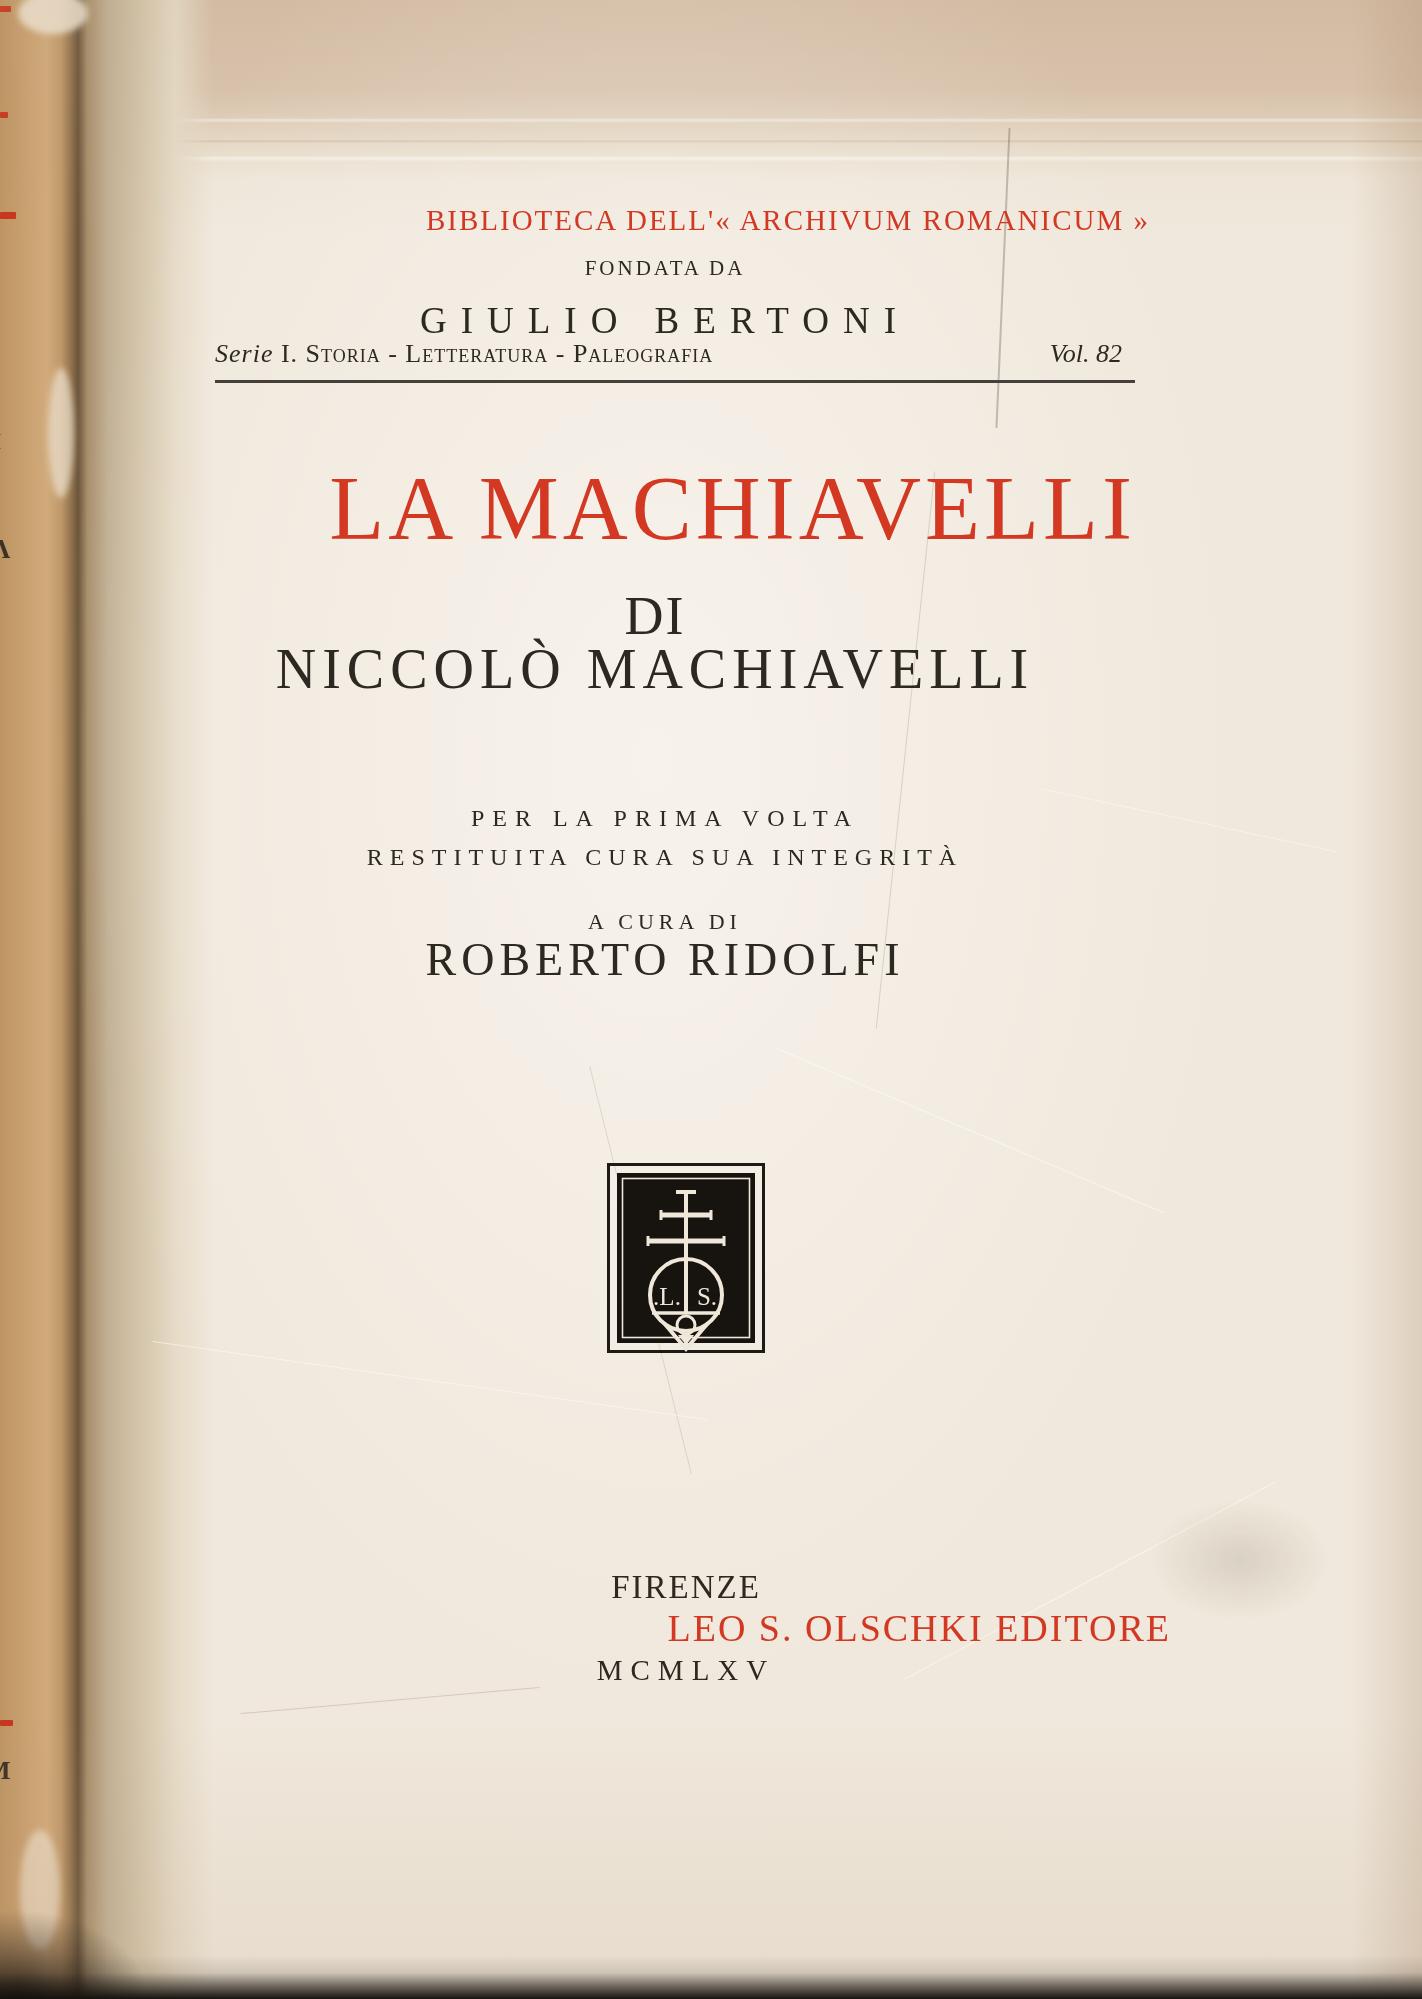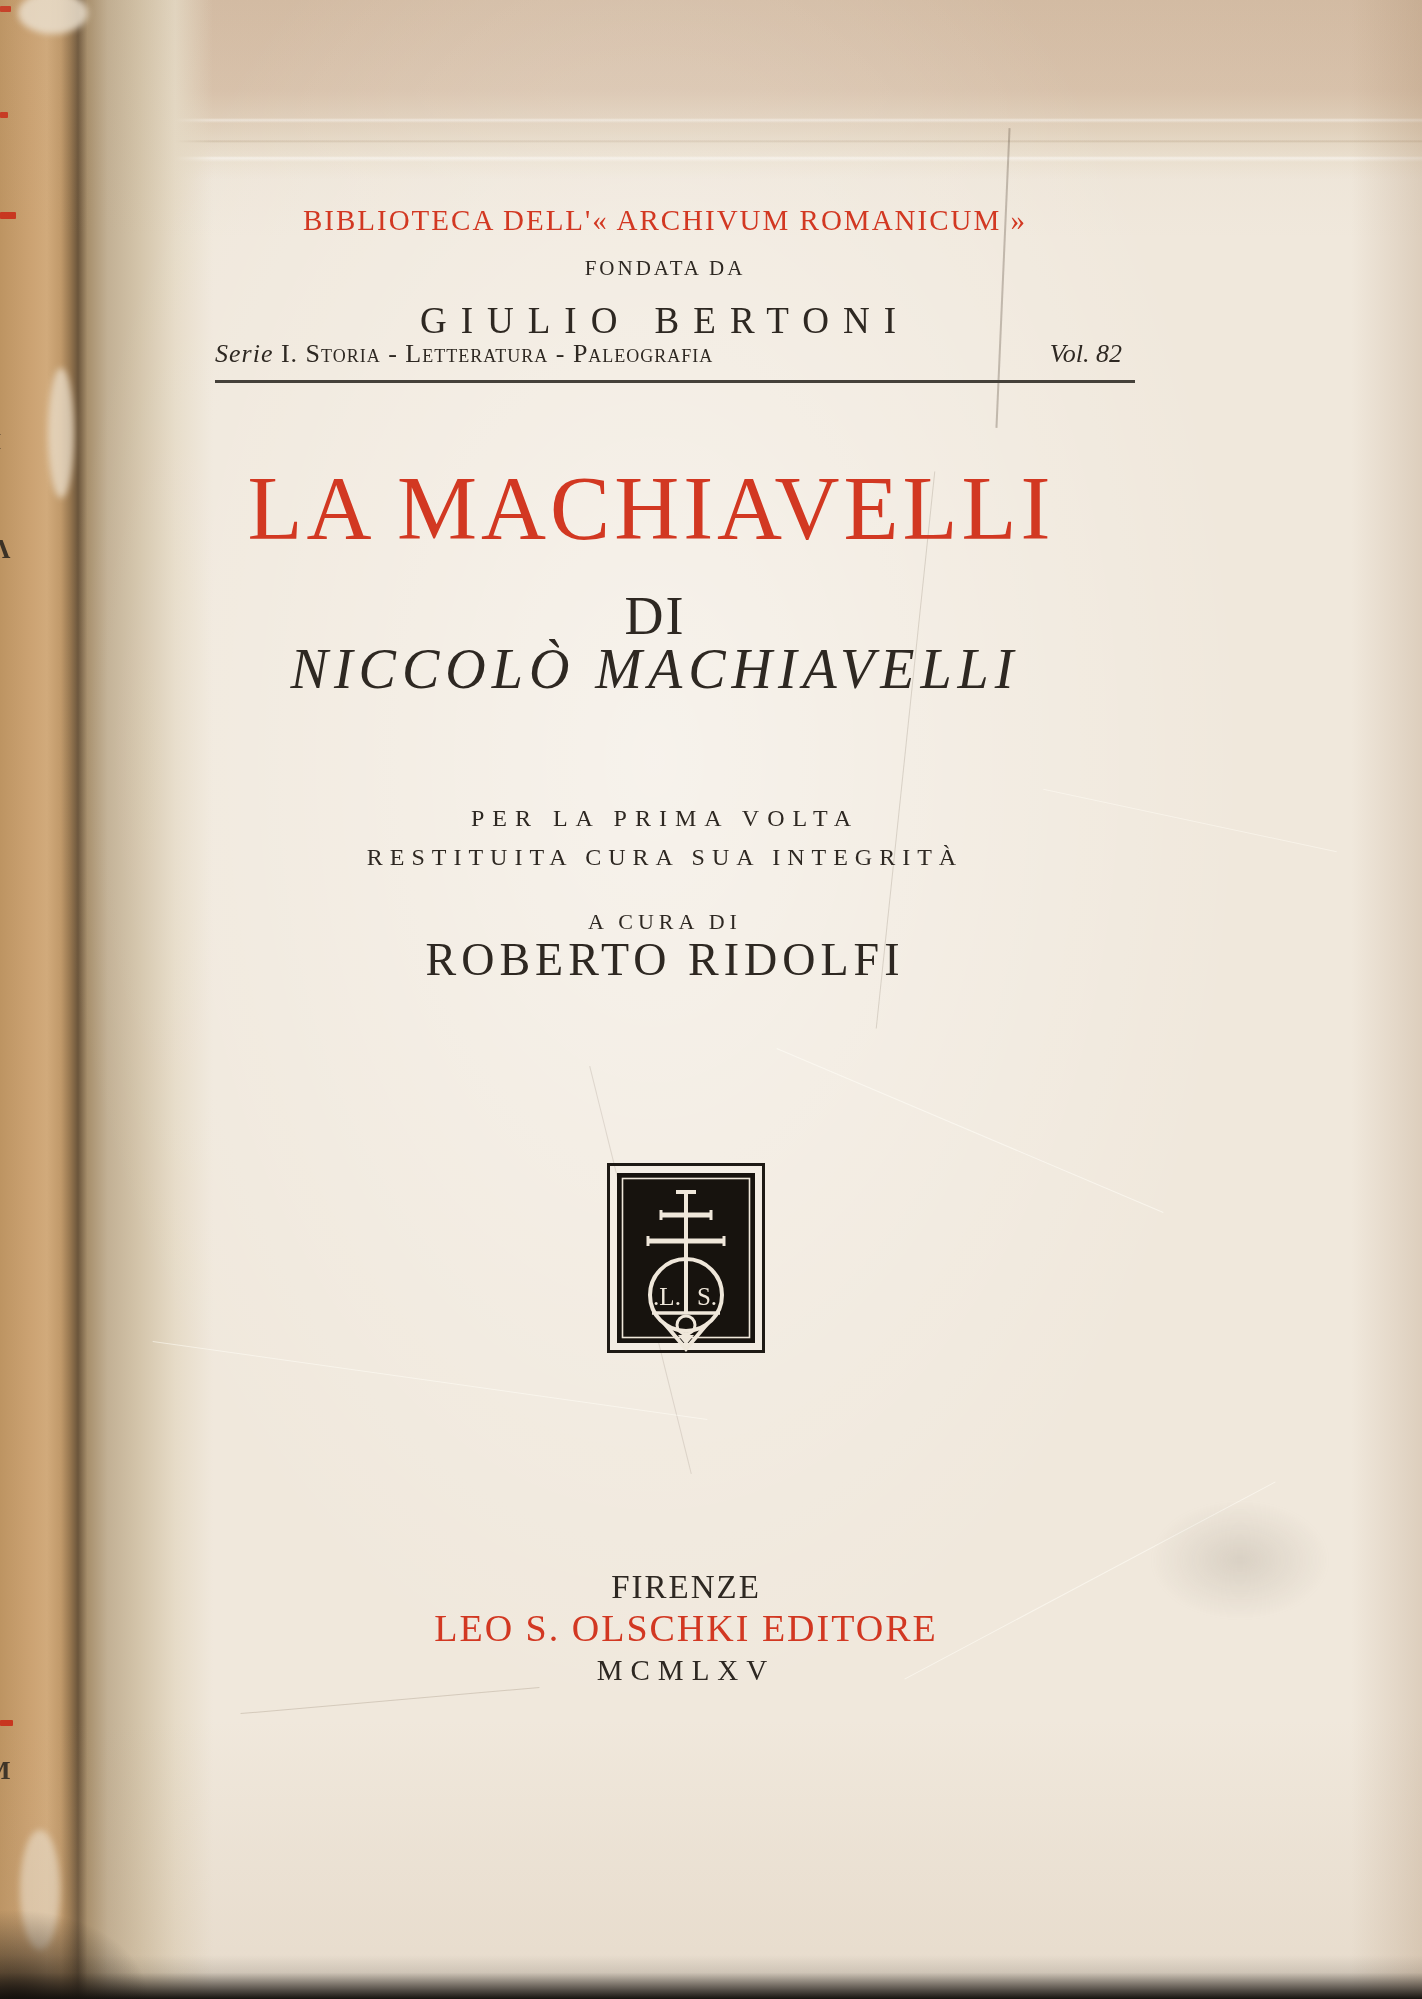--- a/index.html
+++ b/index.html
@@ -67,32 +67,32 @@
   .d3{left:640px;top:1060px;width:1px;height:420px;background:rgba(120,106,88,.18);transform:rotate(-14deg);}
   .l1{left:760px;top:1130px;width:420px;height:1px;background:rgba(255,253,246,.6);transform:rotate(23deg);}
   .l2{left:150px;top:1380px;width:560px;height:1px;background:rgba(255,253,246,.55);transform:rotate(8deg);}
   .l3{left:880px;top:1580px;width:420px;height:1px;background:rgba(255,253,246,.6);transform:rotate(-28deg);}
   .l4{left:1040px;top:820px;width:300px;height:1px;background:rgba(255,253,246,.5);transform:rotate(12deg);}
   .l5{left:240px;top:1700px;width:300px;height:1px;background:rgba(150,134,112,.3);transform:rotate(-5deg);}
   .smudge{left:1150px;top:1500px;width:180px;height:120px;background:radial-gradient(ellipse,rgba(150,140,125,.25),rgba(150,140,125,0) 70%);filter:blur(2px);}
   
   .content{position:absolute;left:180px;width:970px;text-align:center;}
   .line{position:absolute;left:0;width:100%;line-height:1.05;white-space:nowrap;}
-  .red{color:var(--accent-red);}
+  .red{color:var(--accent-red);text-align:right;}
   .collection{top:205px;font-size:29px;letter-spacing:2px;}
   .founded{top:257px;font-size:21px;letter-spacing:3px;}
   .founder{top:302px;font-size:37px;letter-spacing:14px;}
   .series-row{top:340px;font-size:26px;text-align:left;}
   .series-left{position:absolute;left:35px;top:0;font-variant:small-caps;letter-spacing:1px;}
   .series-left .it{font-style:italic;font-variant:normal;}
   .series-right{position:absolute;right:28px;top:0;font-style:italic;}
   .rule{top:380px;left:35px;width:920px;height:3px;background:#45413a;position:absolute;}
   .main-title{top:462px;font-size:90px;letter-spacing:4px;margin-left:-14px;}
   .di-label{top:588px;font-size:54px;letter-spacing:2px;margin-left:-10px;}
-  .author{top:640px;font-size:56px;letter-spacing:6px;margin-left:-10px;font-style:italic;}
+  .author{top:640px;font-size:56px;letter-spacing:6px;margin-left:-10px;}
   .sub1{top:806px;font-size:24px;letter-spacing:8px;}
   .sub2{top:845px;font-size:24px;letter-spacing:7px;}
   .acura{top:898px;font-size:22px;letter-spacing:5px;margin-top:12px;}
   .editor{top:936px;font-size:46px;letter-spacing:5px;font-family:Liberation Serif, serif;}
   .imprint{position:absolute;left:201px;width:970px;text-align:center;}
   .device-wrap{position:absolute;top:1163px;left:0;width:100%;}
   .device-wrap svg{display:inline-block;}
   .city{top:1570px;font-size:33px;letter-spacing:2px;}
   .publisher{top:1609px;font-size:38px;letter-spacing:2px;}
   .year{top:1655px;font-size:29px;letter-spacing:8px;}

